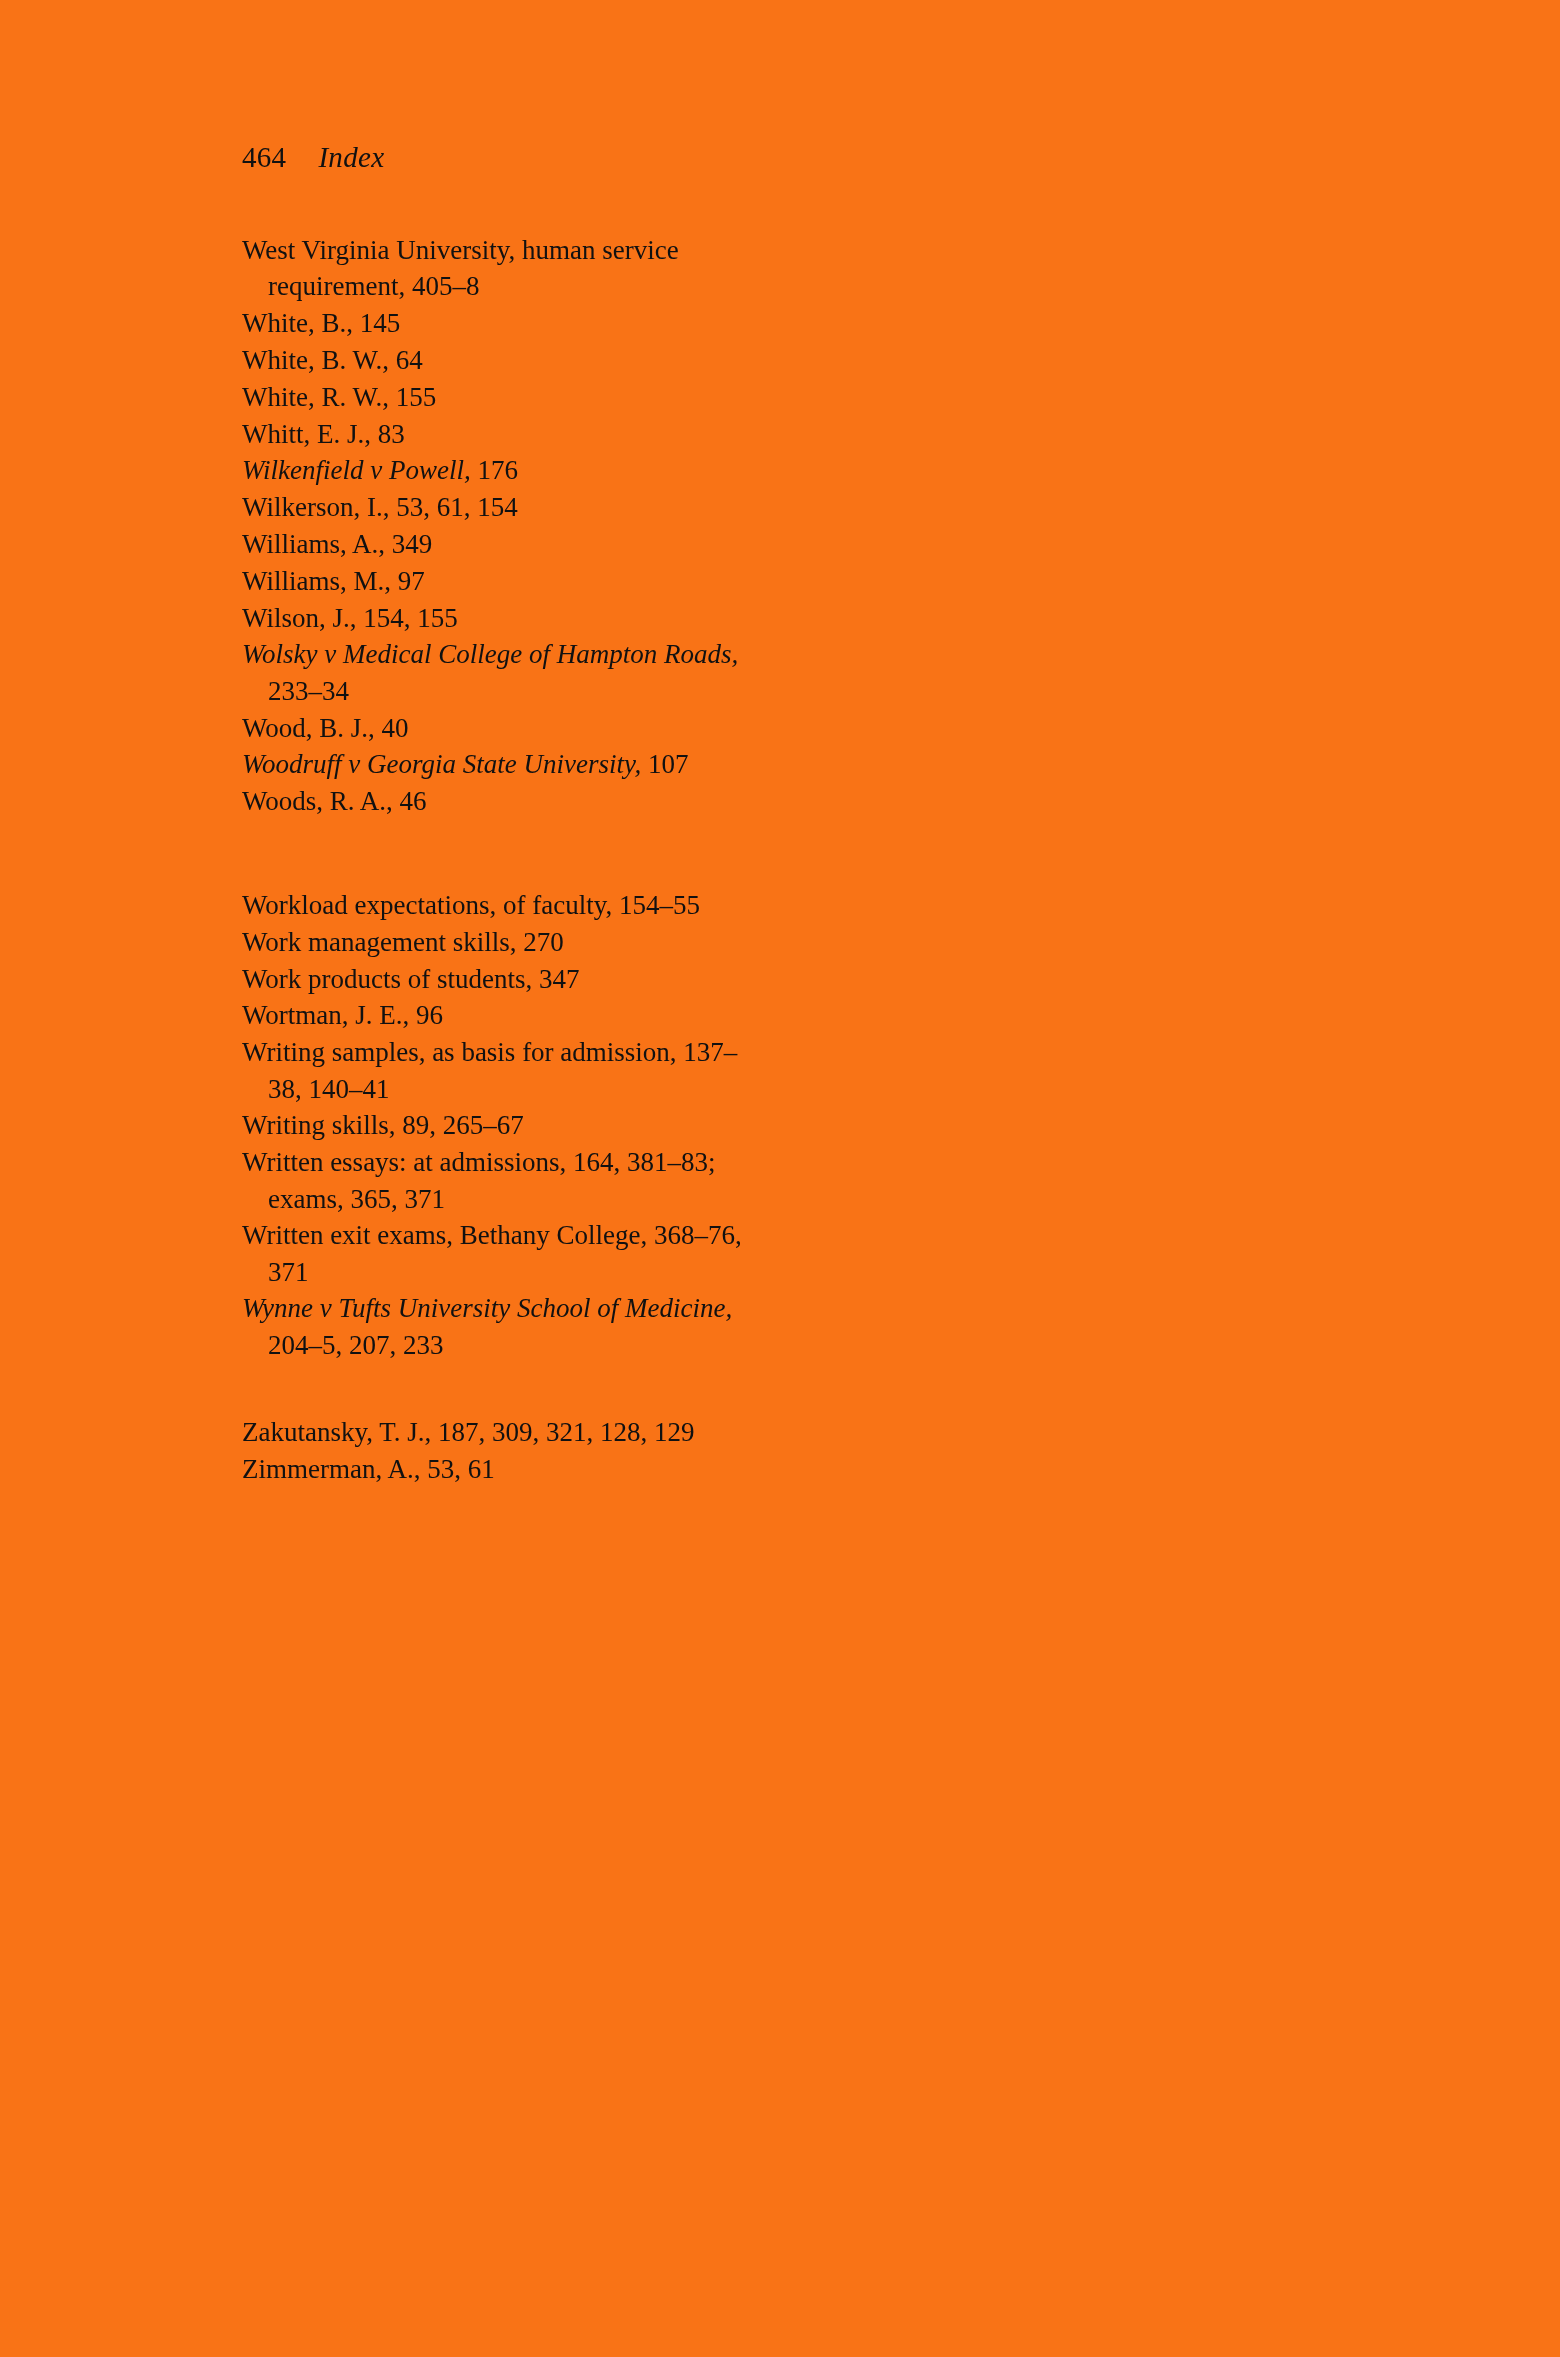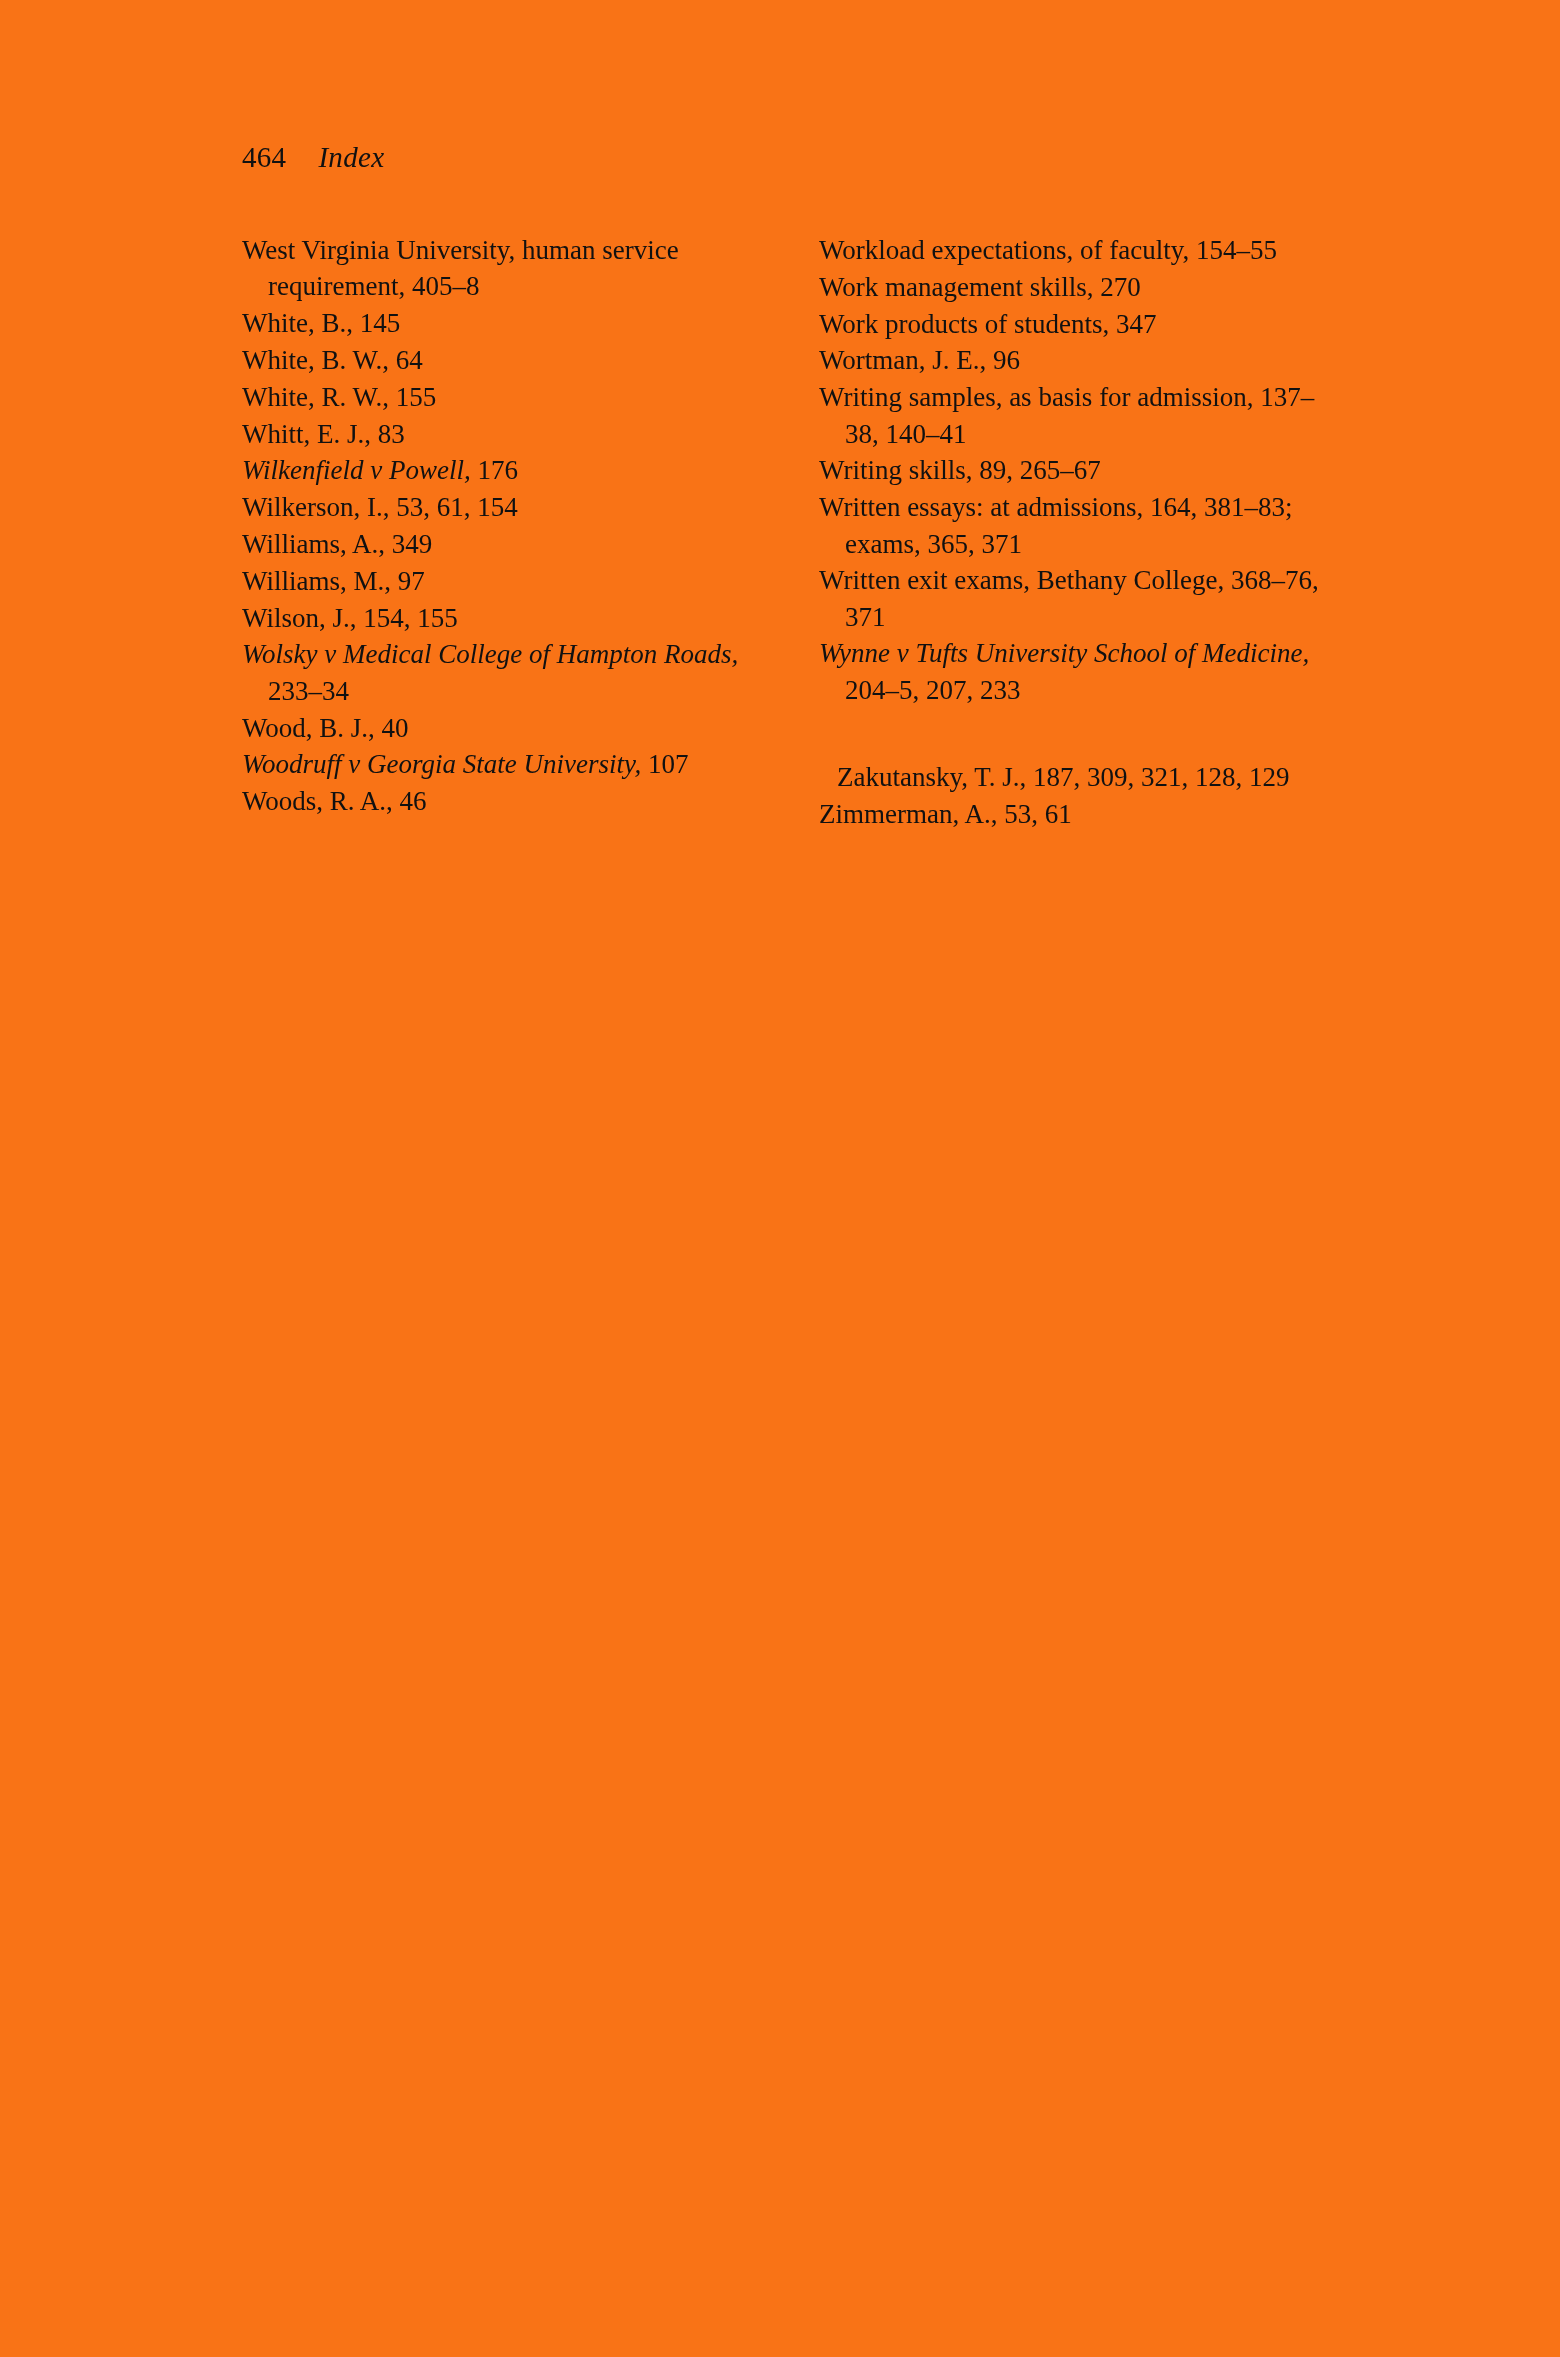--- a/index.html
+++ b/index.html
@@ -30,37 +30,36 @@
   .header .label {
     font-style: italic;
     margin-left: 32px;
   }
   .columns {
     position: absolute;
     left: 242px;
     top: 232px;
     width: 1087px;
     display: flex;
-    flex-direction: row;
+    flex-direction: column;
     gap: 67px;
   }
   .col {
     width: 510px;
   }
   .entry {
     font-size: 27px;
     line-height: 1.345;
     text-indent: -26px;
     padding-left: 26px;
     margin: 0 0 0.5px 0;
     white-space: normal;
   }
   .entry.gap-before {
     margin-top: 51px;
-    margin-left: 18px;
   }
   .ital {
     font-style: italic;
   }
 </style>
 </head>
 <body>
 
 <div class="page">
 

